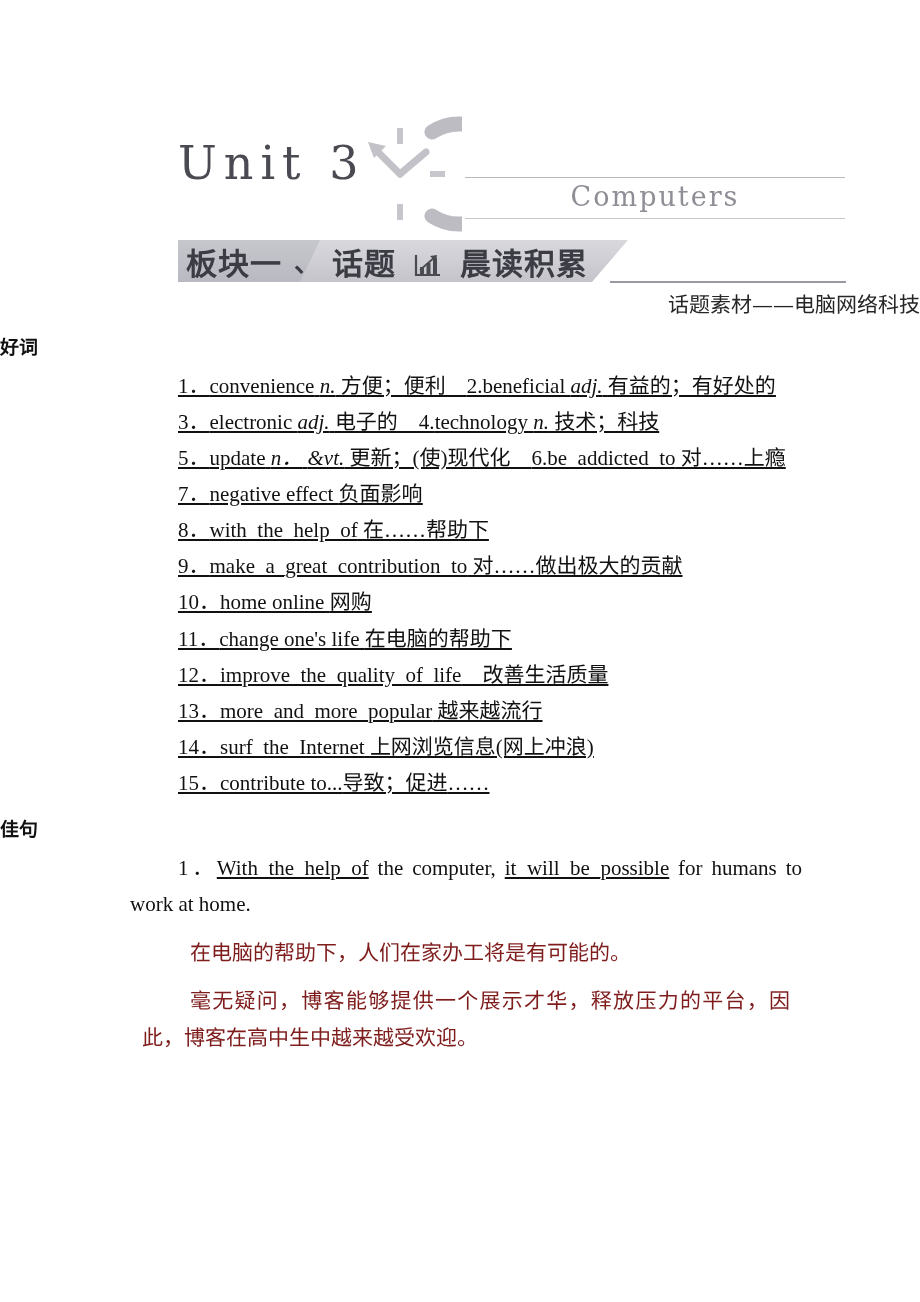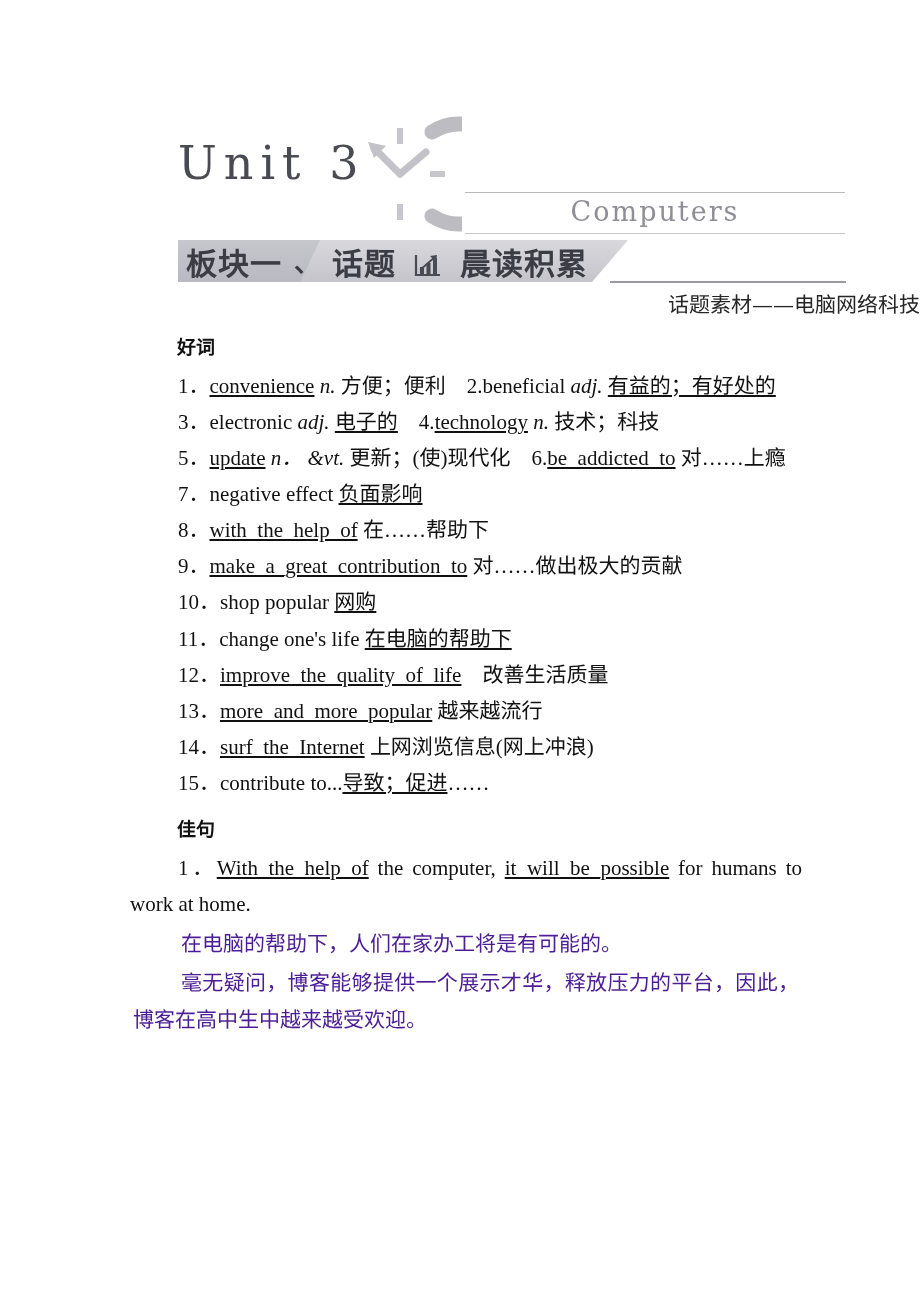--- a/index.html
+++ b/index.html
@@ -50,21 +50,21 @@
     left: 338px;
     top: 112px;
     width: 124px;
     height: 124px;
   }
   .clock-wrap svg { display: block; }
 
   .topic-block {
     position: absolute;
     left: 465px;
-    top: 192px;
+    top: 177px;
     width: 380px;
   }
   .topic-rule {
     height: 1px;
     background: #b9b9bd;
     width: 100%;
   }
   .topic-rule.bottom { background: #c8c8cc; }
   .topic-name {
     font-family: "DejaVu Serif", "Liberation Serif", serif;
@@ -157,57 +157,57 @@
     font-family: "DejaVu Serif", "Liberation Serif", serif;
     font-size: 21px;
     color: #262626;
     padding-left: 44px;
     margin: 0 0 14px 0;
     line-height: 1.3;
   }
 
   .section-head {
     margin: 0 0 6px 0;
-    padding-left: 177px;
     font-family: "DejaVu Sans", "Liberation Sans", sans-serif;
     font-weight: bold;
     font-size: 19px;
     color: #111;
     line-height: 1.5;
   }
   .section-head.gap-top { margin-top: 14px; }
 
   .items { margin: 0; padding: 0; list-style: none; }
 
   .item {
     margin: 0;
     padding: 0 110px 0 130px;
     font-size: 21px;
     line-height: 1.72;
     color: #111;
     text-align: left;
     text-indent: 48px;
+    text-decoration: underline;
   }
 
   .sentence {
     margin: 0;
     padding: 0 118px 0 130px;
     font-size: 21px;
     line-height: 1.74;
     color: #111;
     text-indent: 48px;
     text-align: justify;
     text-justify: inter-word;
   }
   .translation {
-    margin: 3px;
+    margin: 12px;
     padding: 0 118px 0 130px;
     font-size: 21px;
     line-height: 1.74;
-    color: #4c1d95;
+    color: #7f1d1d;
     text-indent: 48px;
     text-align: justify;
   }
 
   .u { text-decoration: underline; text-underline-offset: 2px; }
   .it { font-style: italic; }
   .num { letter-spacing: 0px; }
 </style>
 </head>
 <body>
@@ -271,21 +271,21 @@
 
     <h3 class="section-head">好词</h3>
 
     <ul class="items" id="words-list">
         <li class="item"><span class="num">1．</span><span class="u">convenience</span><span> </span><span class="it">n.</span><span> 方便；便利　</span><span>2.beneficial </span><span class="it">adj.</span><span> </span><span class="u">有益的；有好处的</span></li>
         <li class="item"><span class="num">3．</span><span>electronic </span><span class="it">adj.</span><span> </span><span class="u">电子的</span><span>　4.</span><span class="u">technology</span><span> </span><span class="it">n.</span><span> 技术；科技</span></li>
         <li class="item"><span class="num">5．</span><span class="u">update</span><span> </span><span class="it">n．</span><span> </span><span class="it">&amp;vt.</span><span> 更新；(使)现代化　</span><span>6.</span><span class="u">be_addicted_to</span><span> 对……上瘾</span></li>
         <li class="item"><span class="num">7．</span><span>negative effect </span><span class="u">负面影响</span></li>
         <li class="item"><span class="num">8．</span><span class="u">with_the_help_of</span><span> 在……帮助下</span></li>
         <li class="item"><span class="num">9．</span><span class="u">make_a_great_contribution_to</span><span> 对……做出极大的贡献</span></li>
-        <li class="item"><span class="num">10．</span><span>shop popular </span><span class="u">网购</span></li>
+        <li class="item"><span class="num">10．</span><span>home online </span><span class="u">网购</span></li>
         <li class="item"><span class="num">11．</span><span>change one's life </span><span class="u">在电脑的帮助下</span></li>
         <li class="item"><span class="num">12．</span><span class="u">improve_the_quality_of_life</span><span>　改善生活质量</span></li>
         <li class="item"><span class="num">13．</span><span class="u">more_and_more_popular</span><span> 越来越流行</span></li>
         <li class="item"><span class="num">14．</span><span class="u">surf_the_Internet</span><span> 上网浏览信息(网上冲浪)</span></li>
         <li class="item"><span class="num">15．</span><span>contribute to...</span><span class="u">导致；促进</span><span>……</span></li>
       </ul>
 
     <h3 class="section-head gap-top">佳句</h3>
 
     <div id="sentences-list">

